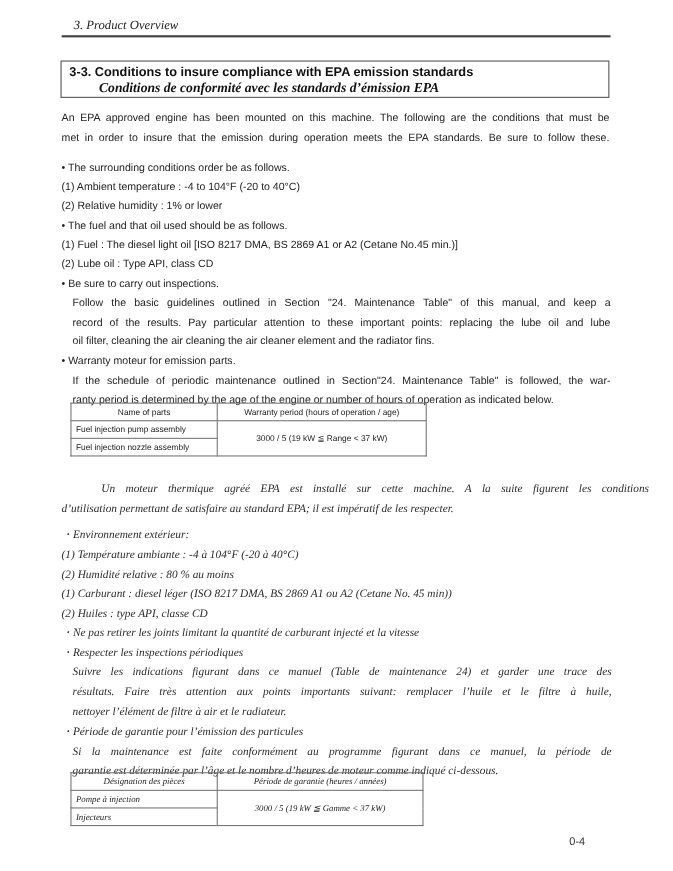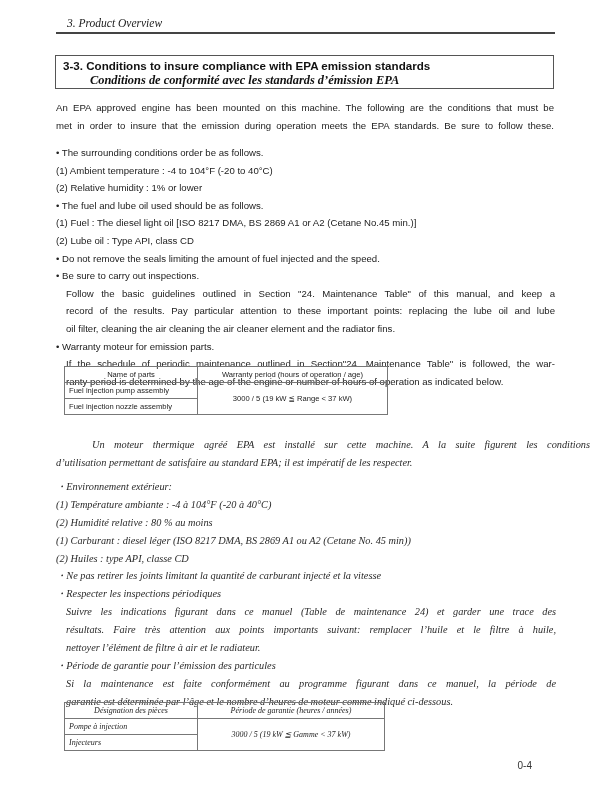--- a/index.html
+++ b/index.html
@@ -56,24 +56,23 @@
 
 <div class="abs intro p sans">
   <div class="line just-full">An EPA approved engine has been mounted on this machine. The following are the conditions that must be</div>
   <div class="line just-full">met in order to insure that the emission during operation meets the EPA standards. Be sure to follow these.</div>
 </div>
 
 <div class="abs list p sans">
   <div class="line">•  The surrounding conditions order be as follows.</div>
   <div class="line">(1)  Ambient temperature : -4 to 104°F (-20 to 40°C)</div>
   <div class="line">(2)  Relative humidity : 1% or lower</div>
-  <div class="line">•  The fuel and lube oil used should be as follows.</div>
+  <div class="line">•  The fuel and that oil used should be as follows.</div>
   <div class="line">(1)  Fuel : The diesel light oil [ISO 8217 DMA, BS 2869 A1 or A2 (Cetane No.45 min.)]</div>
   <div class="line">(2)  Lube oil : Type API, class CD</div>
-  <div class="line">•  Do not remove the seals limiting the amount of fuel injected and the speed.</div>
   <div class="line">•  Be sure to carry out inspections.</div>
   <div class="line ind just">Follow the basic guidelines outlined in Section "24. Maintenance Table" of this manual, and keep a</div>
   <div class="line ind just">record of the results. Pay particular attention to these important points: replacing the lube oil and lube</div>
   <div class="line ind">oil filter, cleaning the air cleaning the air cleaner element and the radiator fins.</div>
   <div class="line">•  Warranty moteur for emission parts.</div>
   <div class="line ind just">If the schedule of periodic maintenance outlined in Section"24. Maintenance Table" is followed, the war-</div>
   <div class="line ind">ranty period is determined by the age of the engine or number of hours of operation as indicated below.</div>
 </div>
 
 <table class="wt wt-en sans">

